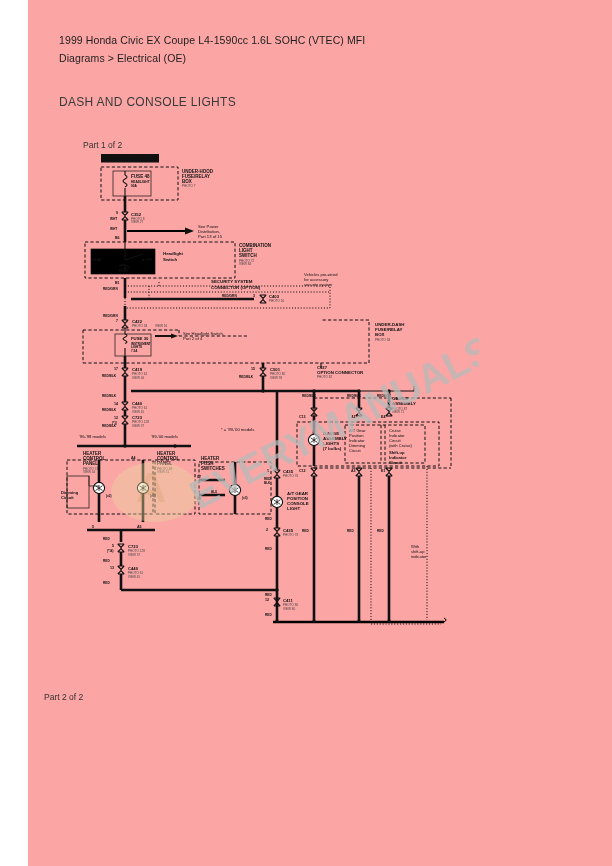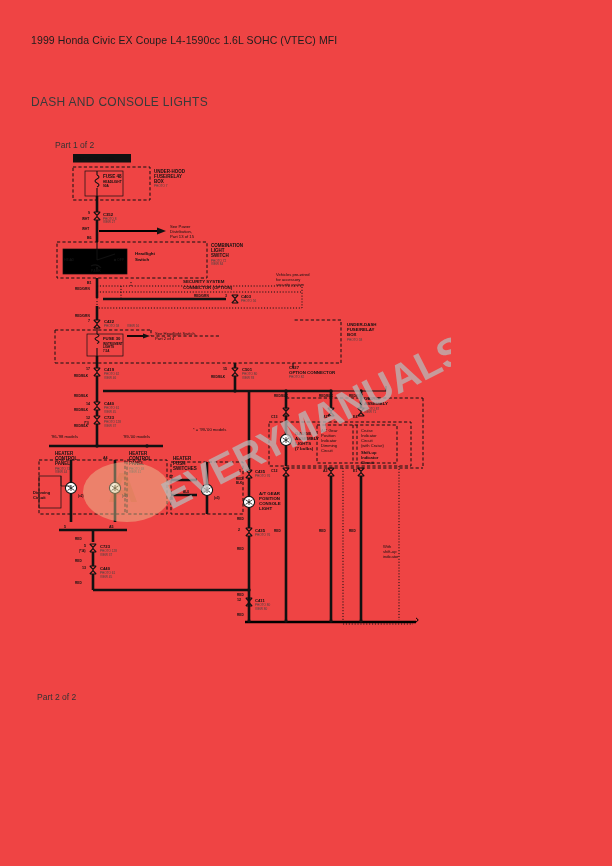--- a/index.html
+++ b/index.html
@@ -1,38 +1,39 @@
 <!DOCTYPE html>
 <html><head>
 <meta charset="utf-8">
 <style>
   html,body{margin:0;padding:0;background:#ffffff;}
   body{width:612px;height:866px;font-family:"Liberation Sans",sans-serif;color:#1b1b1b;overflow:hidden;position:relative;}
-  .page{position:absolute;inset:0;background:#ef4444;}
+  .page{position:absolute;inset:0;background:#fca5a5;margin-left:28px;}
 
   .hdr{position:absolute;left:31px;top:31px;width:550px;}
   .hdr-line{font-size:10.5px;line-height:18px;color:#1d1d1d;letter-spacing:.1px;}
   .doc-title{position:absolute;left:31px;top:95px;font-size:12px;letter-spacing:.3px;color:#3a3a3a;font-weight:400;}
 
   .part-label{position:absolute;font-size:8.5px;color:#333;}
   .part1{left:31px;top:140px;padding-left:24px;}
-  .part2{left:37px;top:692px;}
+  .part2{left:16px;top:692px;}
 
   
   .diagram{position:absolute;left:31px;top:150px;width:420px;height:500px;}
   .diagram svg{display:block;}
   .wm{position:absolute;left:0;top:0;width:100%;height:100%;pointer-events:none;}
 </style>
 </head>
 <body>
 
 <div class="page">
 
   <div class="hdr">
     <div class="hdr-line">1999 Honda Civic EX Coupe L4-1590cc 1.6L SOHC (VTEC) MFI</div>
+    <div class="hdr-line">Diagrams &gt; Electrical (OE)</div>
   </div>
 
   <div class="doc-title">DASH AND CONSOLE LIGHTS</div>
 
   <div class="part-label part1">Part 1 of 2</div>
   <div class="part-label part2">Part 2 of 2</div>
 
   <div class="diagram">
     <svg width="420" height="500" viewBox="0 0 420 500" xmlns="http://www.w3.org/2000/svg">
       <defs>

